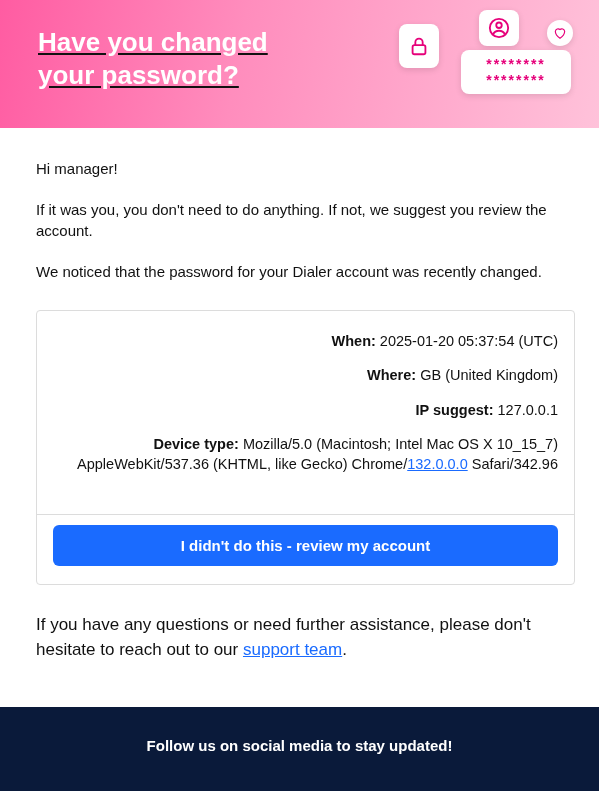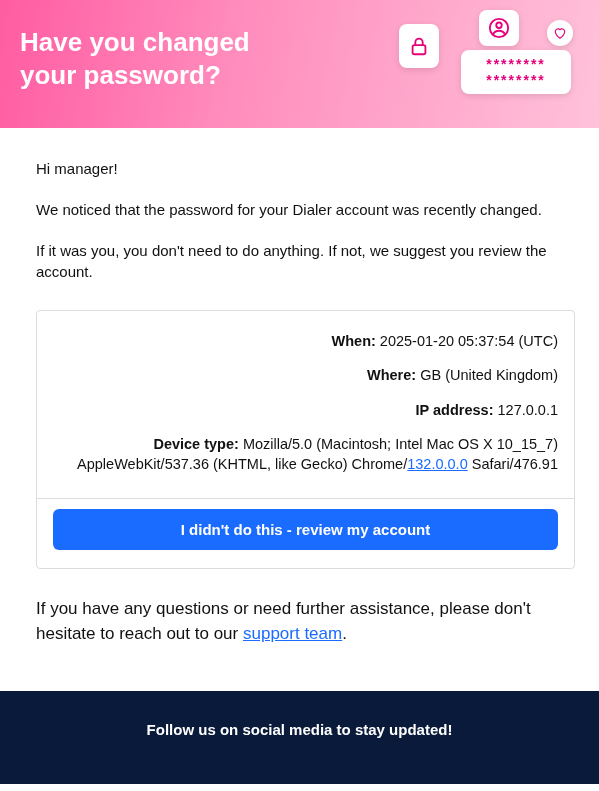--- a/index.html
+++ b/index.html
@@ -8,22 +8,23 @@
     font-family: Arial, Helvetica, sans-serif;
     background: #ffffff;
     color: #111;
     font-size: 15px;
     line-height: 1.4;
   }
   .header {
     position: relative;
     height: 128px;
     background: linear-gradient(100deg, #ff5ca2 0%, #ff8dbd 40%, #ffc2da 100%);
-    padding: 26px 20px;
+    padding: 26px 38px;
     overflow: hidden;
+    text-decoration: underline;
   }
   .header-title {
     color: #fff;
     font-size: 26px;
     font-weight: 700;
     line-height: 1.25;
     max-width: 280px;
   }
   .header-art {
     position: absolute;
@@ -94,20 +95,21 @@
   }
   .box-body {
     padding: 20px 16px 10px 16px;
   }
   .row { margin-bottom: 14px; font-size: 14.5px; text-align: right; }
   .row strong { font-weight: 700; }
   .link { color: #1a6bff; text-decoration: underline; }
   .box-action {
     padding: 10px 16px 18px 16px;
     border-top: 1px solid #dcdcdc;
+    margin-top: 16px;
   }
   .btn {
     display: block;
     width: 100%;
     background: #1a6bff;
     color: #fff;
     text-align: center;
     font-size: 15px;
     font-weight: 600;
     padding: 12px 0;
@@ -161,40 +163,40 @@
     </div>
     <div class="card card-pw">
       <span>********</span>
       <span>********</span>
     </div>
   </div>
 </div>
 
 <div class="body-content">
   <p>Hi manager!</p>
+  <p>If it was you, you don't need to do anything. If not, we suggest you review the account.</p>
   <p>We noticed that the password for your Dialer account was recently changed.</p>
-  <p>If it was you, you don't need to do anything. If not, we suggest you review the account.</p>
 
   <div class="box">
     <div class="box-body">
       <div class="row">
         <strong>When:</strong>
         <span>2025-01-20 05:37:54 (UTC)</span>
       </div>
       <div class="row">
         <strong>Where:</strong>
         <span>GB (United Kingdom)</span>
       </div>
       <div class="row">
-        <strong>IP address:</strong>
+        <strong>IP suggest:</strong>
         <span>127.0.0.1</span>
       </div>
       <div class="row">
         <strong>Device type:</strong>
-        <span>Mozilla/5.0 (Macintosh; Intel Mac OS X 10_15_7) AppleWebKit/537.36 (KHTML, like Gecko) Chrome/</span><a href="#" class="link">132.0.0.0</a><span> Safari/476.91</span>
+        <span>Mozilla/5.0 (Macintosh; Intel Mac OS X 10_15_7) AppleWebKit/537.36 (KHTML, like Gecko) Chrome/</span><a href="#" class="link">132.0.0.0</a><span> Safari/342.96</span>
       </div>
     </div>
     <div class="box-action">
       <button class="btn">I didn't do this - review my account</button>
     </div>
   </div>
 
   <p class="closing">
     <span>If you have any questions or need further assistance, please don't hesitate to reach out to our </span><a href="#" class="link">support team</a><span>.</span>
   </p>

